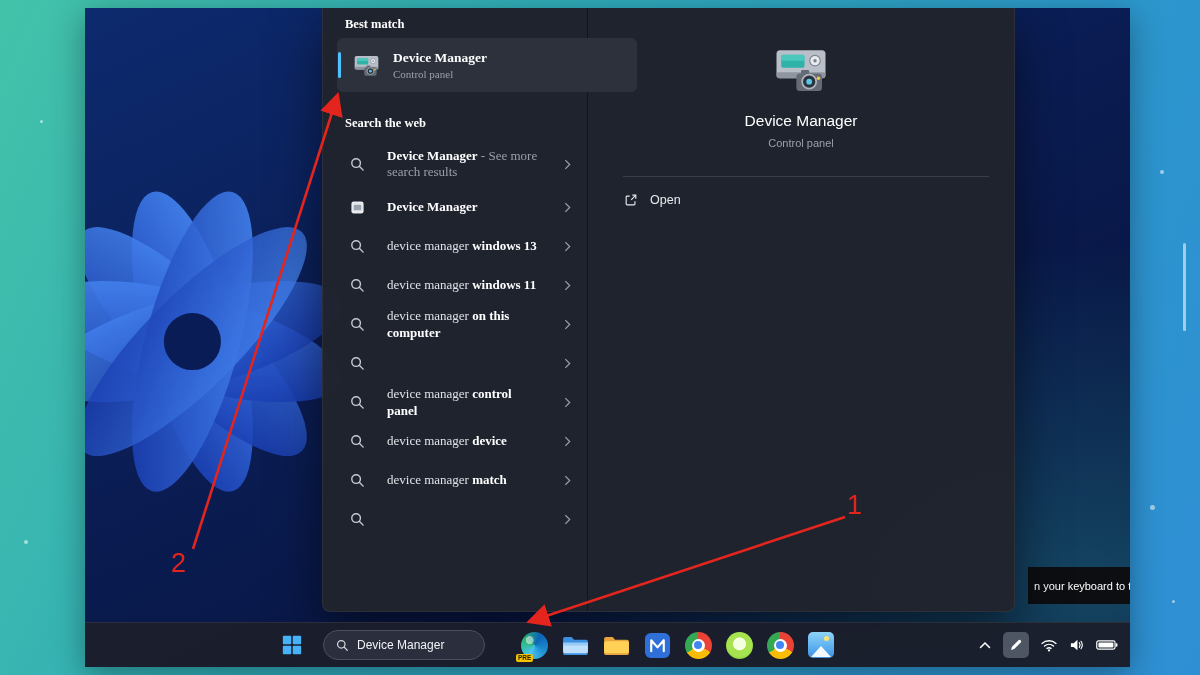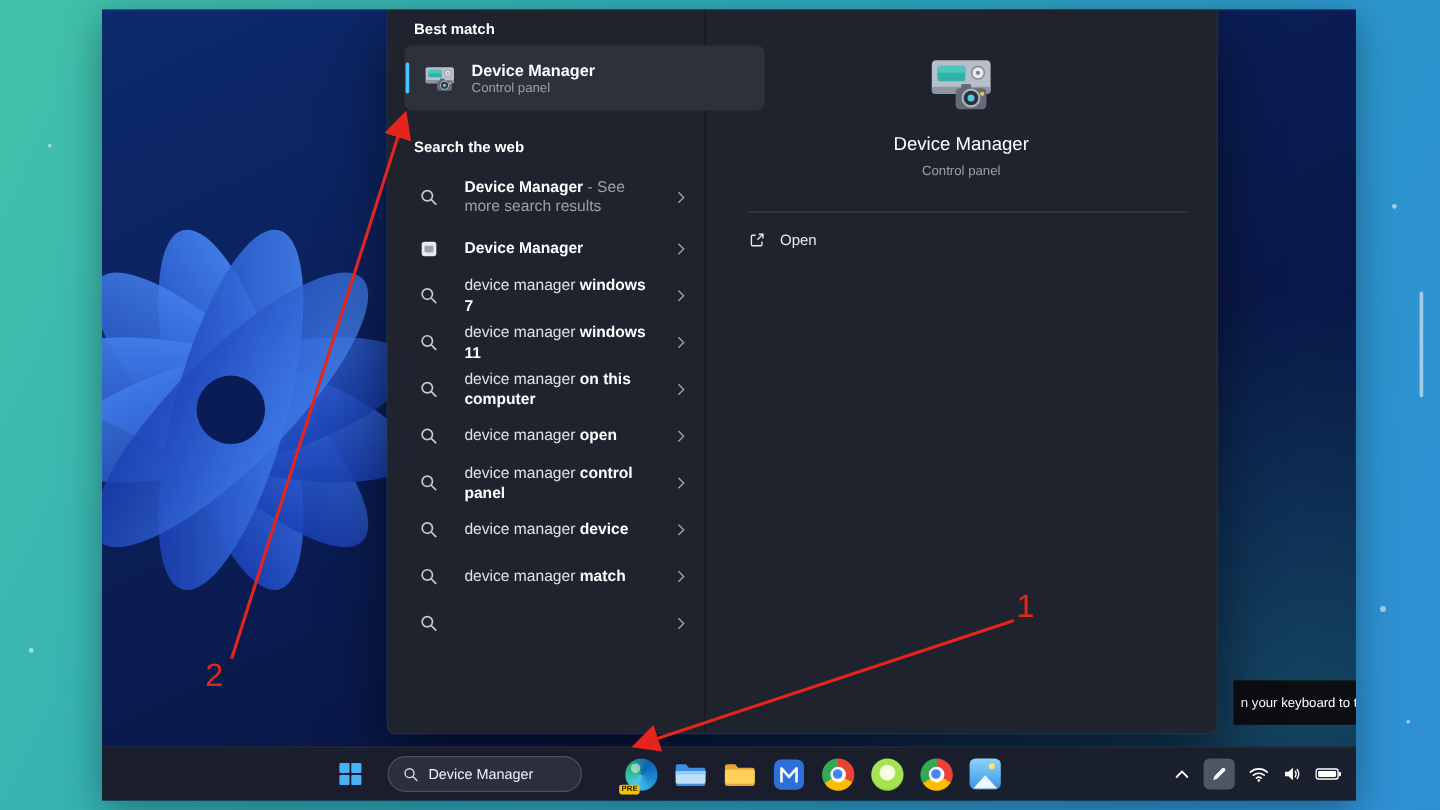--- a/index.html
+++ b/index.html
@@ -23,21 +23,21 @@
   .bloom { position:absolute; left:-15px; top:40px; width:310px; height:530px; }
 
   .kb-tooltip { position:absolute; left:943px; top:559px; right:0; height:37px;
     background:#0c0e12; color:#fff; font-size:11px; display:flex; align-items:center;
     padding-left:6px; white-space:nowrap; overflow:hidden; z-index:3; }
 
   
   .search-panel { position:absolute; left:237px; top:0; width:693px; height:604px;
     background:rgba(32,36,46,0.985); border-radius:0 0 8px 8px; display:flex; z-index:5;
     box-shadow:0 18px 50px rgba(0,0,0,.5); border:1px solid rgba(255,255,255,.06); border-top:none; }
-  .col-left { width:265px; position:relative; border-right:1px solid rgba(0,0,0,.38); }
+  .col-left { width:265px; position:relative; border-right:1px solid rgba(0,0,0,.38);font-family:Liberation Serif, serif; }
   .col-right { flex:1; position:relative; }
 
   .sec-header { position:absolute; left:22px; font-size:12.5px; font-weight:700; color:#fff; }
   .bm-header { top:9px; }
   .web-header { top:108px; }
 
   .bm-row { position:absolute; left:14px; top:30px; width:300px; height:54px;
     background:#2c313c; border-radius:6px; display:flex; align-items:center;
     padding:0 12px 0 16px; gap:13px; cursor:default; }
   .accent-bar { position:absolute; left:1px; top:14px; width:3px; height:26px;
@@ -204,21 +204,21 @@
               </svg>
             </span>
           </div>
           <div class="sug-row">
             <span class="sug-ic">
               <svg viewBox="0 0 16 16" width="15" height="15">
                 <circle cx="6.5" cy="6.5" r="4.6" fill="none" stroke="#c6cad1" stroke-width="1.5"></circle>
                 <line x1="10.2" y1="10.2" x2="14" y2="14" stroke="#c6cad1" stroke-width="1.5" stroke-linecap="round"></line>
               </svg>
             </span>
-            <span class="sug-tx"><span>device manager </span><b>windows 7</b><span class="gray"></span></span>
+            <span class="sug-tx"><span>device manager </span><b>windows 13</b><span class="gray"></span></span>
             <span class="sug-ch">
               <svg viewBox="0 0 8 12" width="7" height="11">
                 <path d="M1.5 1 L6.5 6 L1.5 11" fill="none" stroke="#9aa0aa" stroke-width="1.4"></path>
               </svg>
             </span>
           </div>
           <div class="sug-row">
             <span class="sug-ic">
               <svg viewBox="0 0 16 16" width="15" height="15">
                 <circle cx="6.5" cy="6.5" r="4.6" fill="none" stroke="#c6cad1" stroke-width="1.5"></circle>
@@ -246,21 +246,20 @@
               </svg>
             </span>
           </div>
           <div class="sug-row">
             <span class="sug-ic">
               <svg viewBox="0 0 16 16" width="15" height="15">
                 <circle cx="6.5" cy="6.5" r="4.6" fill="none" stroke="#c6cad1" stroke-width="1.5"></circle>
                 <line x1="10.2" y1="10.2" x2="14" y2="14" stroke="#c6cad1" stroke-width="1.5" stroke-linecap="round"></line>
               </svg>
             </span>
-            <span class="sug-tx"><span>device manager </span><b>open</b><span class="gray"></span></span>
             <span class="sug-ch">
               <svg viewBox="0 0 8 12" width="7" height="11">
                 <path d="M1.5 1 L6.5 6 L1.5 11" fill="none" stroke="#9aa0aa" stroke-width="1.4"></path>
               </svg>
             </span>
           </div>
           <div class="sug-row">
             <span class="sug-ic">
               <svg viewBox="0 0 16 16" width="15" height="15">
                 <circle cx="6.5" cy="6.5" r="4.6" fill="none" stroke="#c6cad1" stroke-width="1.5"></circle>

